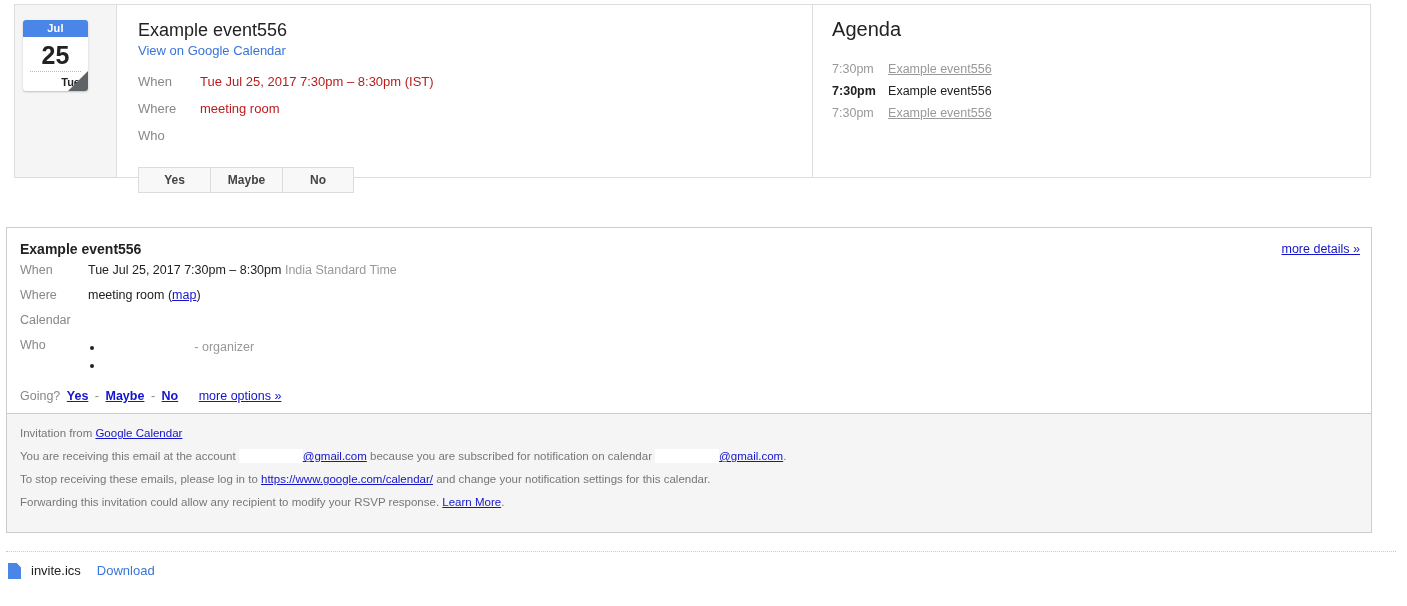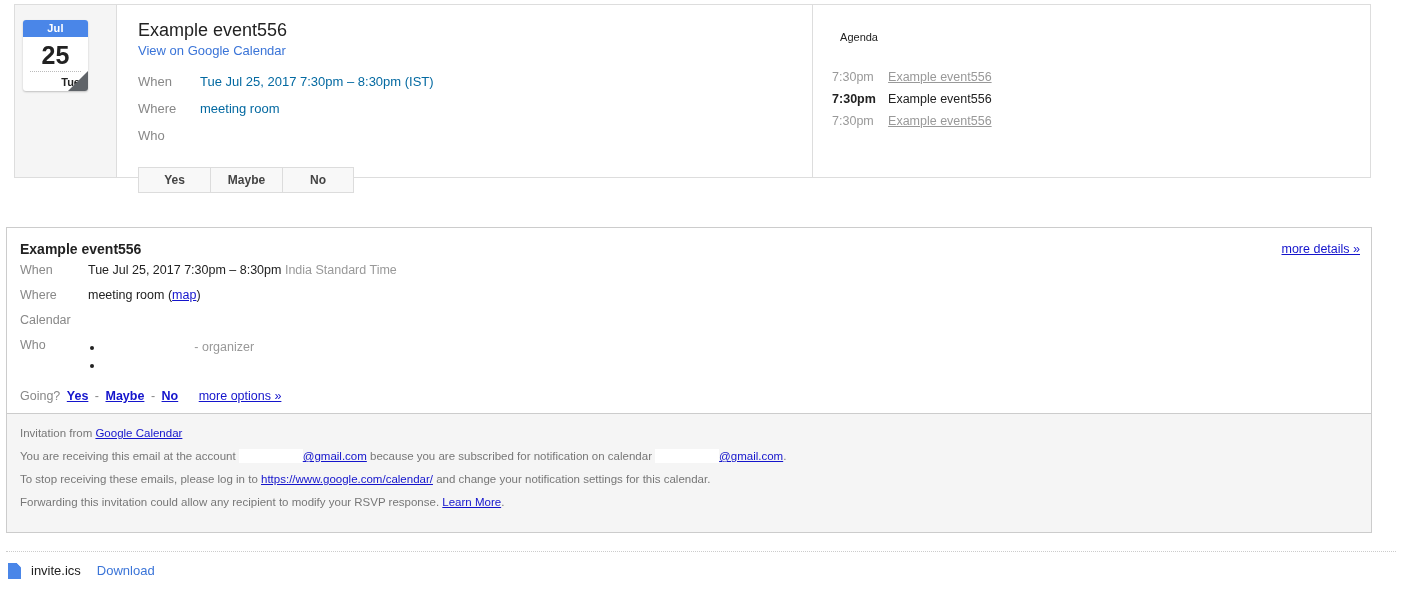--- a/index.html
+++ b/index.html
@@ -126,21 +126,21 @@
     vertical-align: top;
     font-size: 13px;
     line-height: 14px;
   }
   .field-label {
     color: #888888;
     width: 62px;
     padding-right: 0 !important;
   }
   .field-value {
-    color: #0369a1;
+    color: #b91c1c;
   }
   .rsvp-group {
     margin-top: 11px;
     display: inline-flex;
   }
   .rsvp-btn {
     background: #f8f8f8;
     border: 1px solid #dcdcdc;
     border-right: none;
     height: 26px;
@@ -155,24 +155,24 @@
   }
   .rsvp-btn:last-child { border-right: 1px solid #dcdcdc; }
 
   
   .agenda-column {
     flex: 1 1 auto;
     padding: 14px 0 0 19px;
     box-sizing: border-box;
   }
   .agenda-title {
-    font-size: 11px;
+    font-size: 20px;
     color: #222222;
     line-height: 20px;
-    margin: 8px;
+    margin: 0;
     font-weight: normal;
   }
   .agenda-date {
     margin-top: 3px;
     font-size: 13px;
     color: #999999;
   }
   .agenda-list { margin-top: 19px; }
   .agenda-row {
     display: flex;

